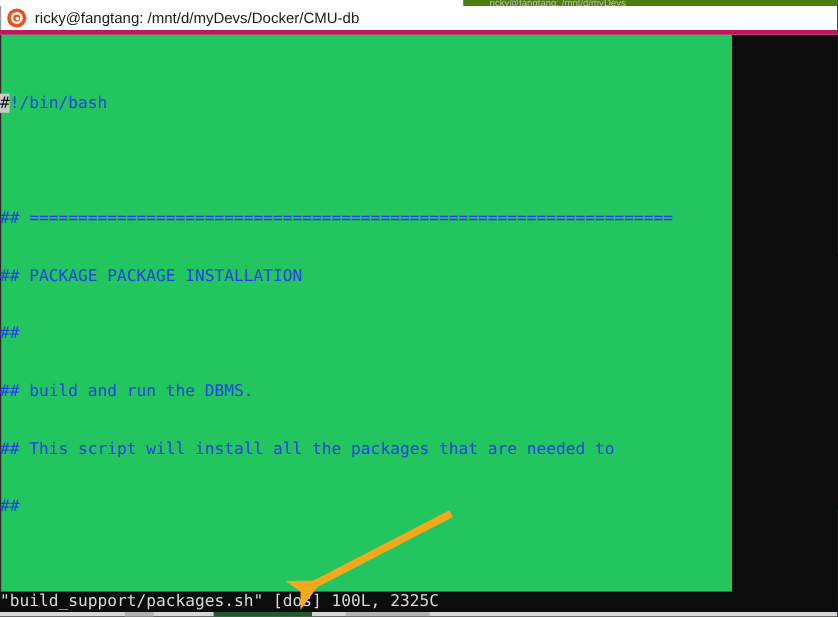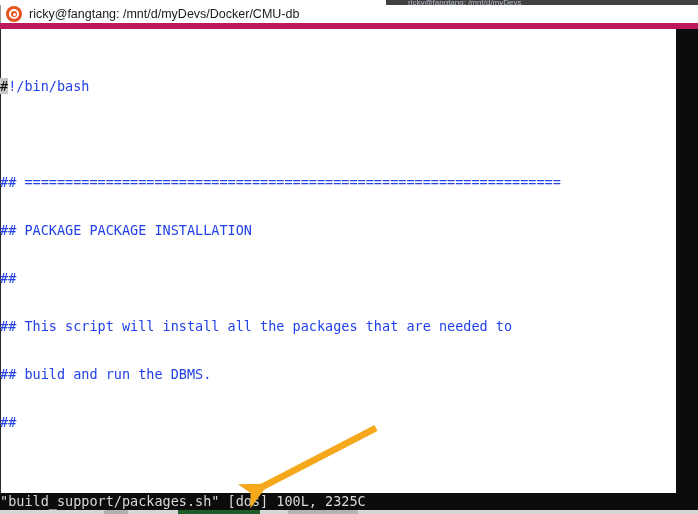--- a/index.html
+++ b/index.html
@@ -20,41 +20,41 @@
   #top-strip {
     position: absolute;
     left: 0; top: 0;
     width: 698px; height: 5px;
     background: #ffffff;
   }
   #top-strip-right {
     position: absolute;
     left: 386px; top: 0;
     width: 312px; height: 5px;
-    background: #404040;
+    background: #4d7c0f;
   }
   #top-strip-right .ghost {
     display: block;
     color: #c6cfdd;
     font-family: "Liberation Sans", sans-serif;
     font-size: 8px;
     line-height: 5px;
     white-space: nowrap;
     overflow: hidden;
     padding-left: 22px;
     opacity: .85;
   }
 
   
   #titlebar {
     position: absolute;
     left: 0; top: 5px;
     width: 698px; height: 24px;
     background: #ffffff;
-    border-bottom: 6px solid #be185d;
+    border-bottom: 4px solid #be185d;
     box-sizing: border-box;
     display: flex;
     align-items: center;
   }
   #titlebar-left-edge {
     position: absolute;
     left: 0; top: 0; bottom: 0;
     width: 1px;
     background: #9a9a9a;
   }
@@ -88,23 +88,23 @@
     font-family: "Liberation Sans", sans-serif;
     font-size: 12.5px;
     color: #1a1a1a;
     white-space: nowrap;
   }
 
   
   #term {
     position: absolute;
     left: 0; top: 29px;
-    width: 676px;
+    width: 610px;
     height: 466px;
-    background: #ffffff;
+    background: #22c55e;
     overflow: hidden;
   }
   #term-gutter {
     position: absolute;
     left: 0; top: 0; bottom: 0;
     width: 1px;
     background: #2b2b2b;
   }
   .code {
     position: absolute;
@@ -184,22 +184,22 @@
   <div id="term">
     <div id="term-gutter"></div>
 
     <div class="code">
 
       <div class="ln"><span class="c-comment"><span class="cursor">#</span>!/bin/bash</span></div>
       <div class="ln"> </div>
       <div class="ln"><span class="c-comment">## ==================================================================</span></div>
       <div class="ln"><span class="c-comment">## PACKAGE PACKAGE INSTALLATION</span></div>
       <div class="ln"><span class="c-comment">##</span></div>
+      <div class="ln"><span class="c-comment">## build and run the DBMS.</span></div>
       <div class="ln"><span class="c-comment">## This script will install all the packages that are needed to</span></div>
-      <div class="ln"><span class="c-comment">## build and run the DBMS.</span></div>
       <div class="ln"><span class="c-comment">##</span></div>
       
       
       
       
       
       
       
       
       

